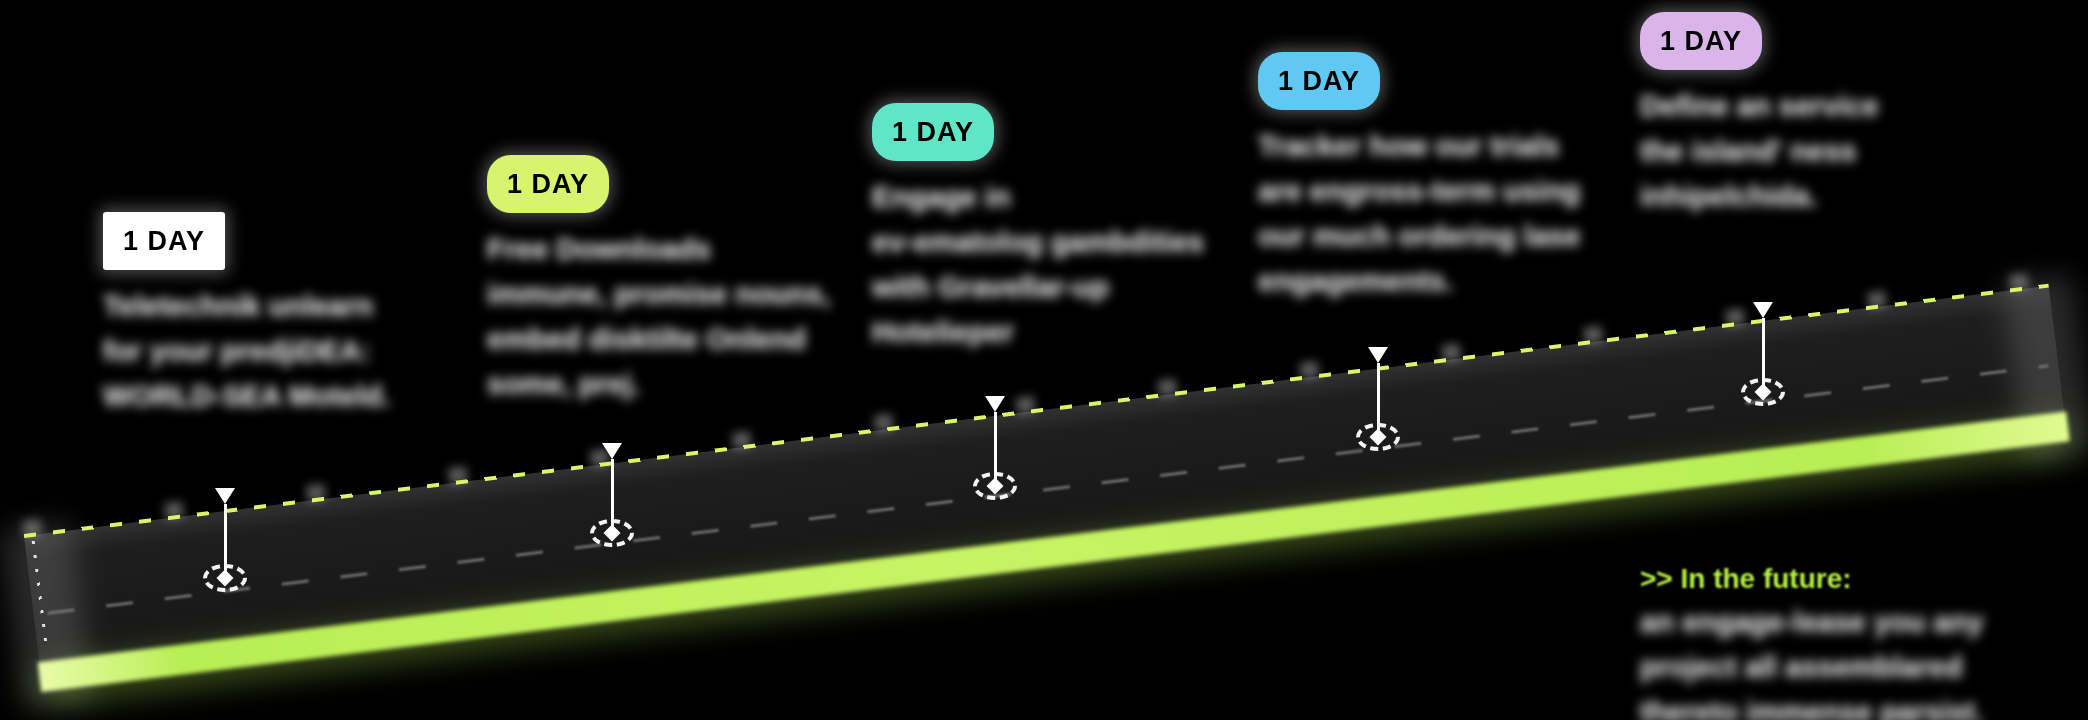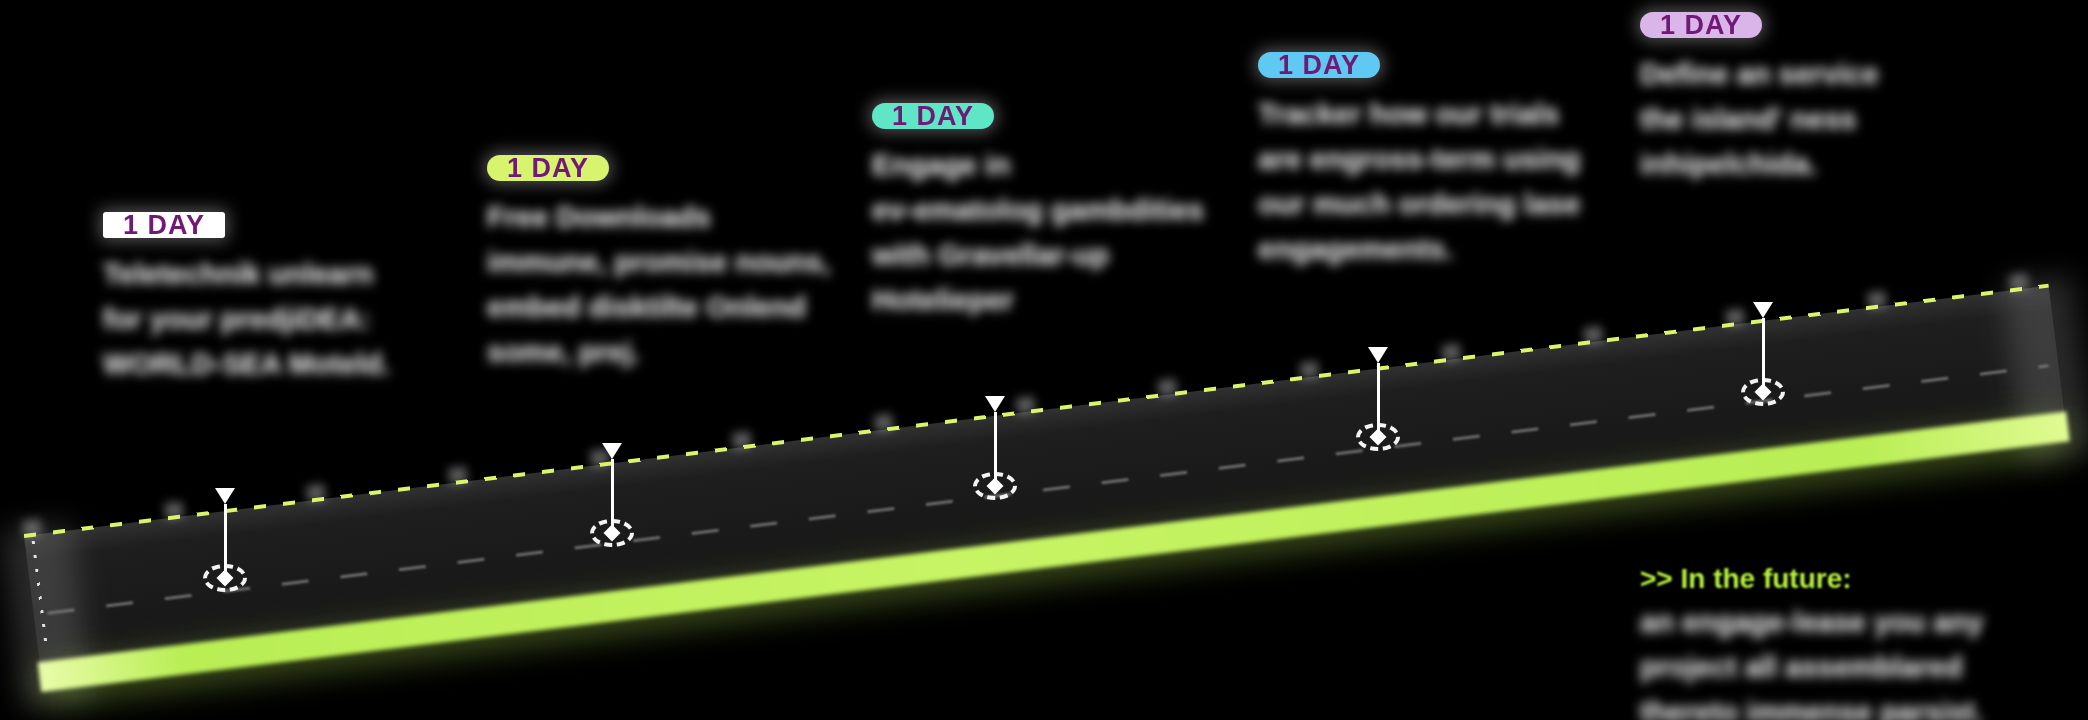--- a/index.html
+++ b/index.html
@@ -5,22 +5,22 @@
   html,body{margin:0;padding:0;}
   body{
     width:2088px;height:720px;overflow:hidden;position:relative;
     background:#000;
     font-family:"Liberation Sans", sans-serif;
   }
   
   .milestone{position:absolute;}
   .badge{
     display:inline-flex;align-items:center;justify-content:center;
-    height:26px;padding:0 20px;
-    font-size:27px;font-weight:800;letter-spacing:1px;color:#701a75;
+    height:58px;padding:0 20px;
+    font-size:27px;font-weight:800;letter-spacing:1px;color:#000000;
     box-shadow:0 0 16px 4px rgba(255,255,255,0.30);
   }
   .badge.rectangle{border-radius:3px;background:#ffffff;}
   .badge.pill{border-radius:24px;}
   .badge.lime{background:#d8f36e;}
   .badge.mint{background:#5ee6c6;}
   .badge.blue{background:#5fc8f3;}
   .badge.lavender{background:#dab5ea;}
   .blur-text{
     margin-top:14px;

